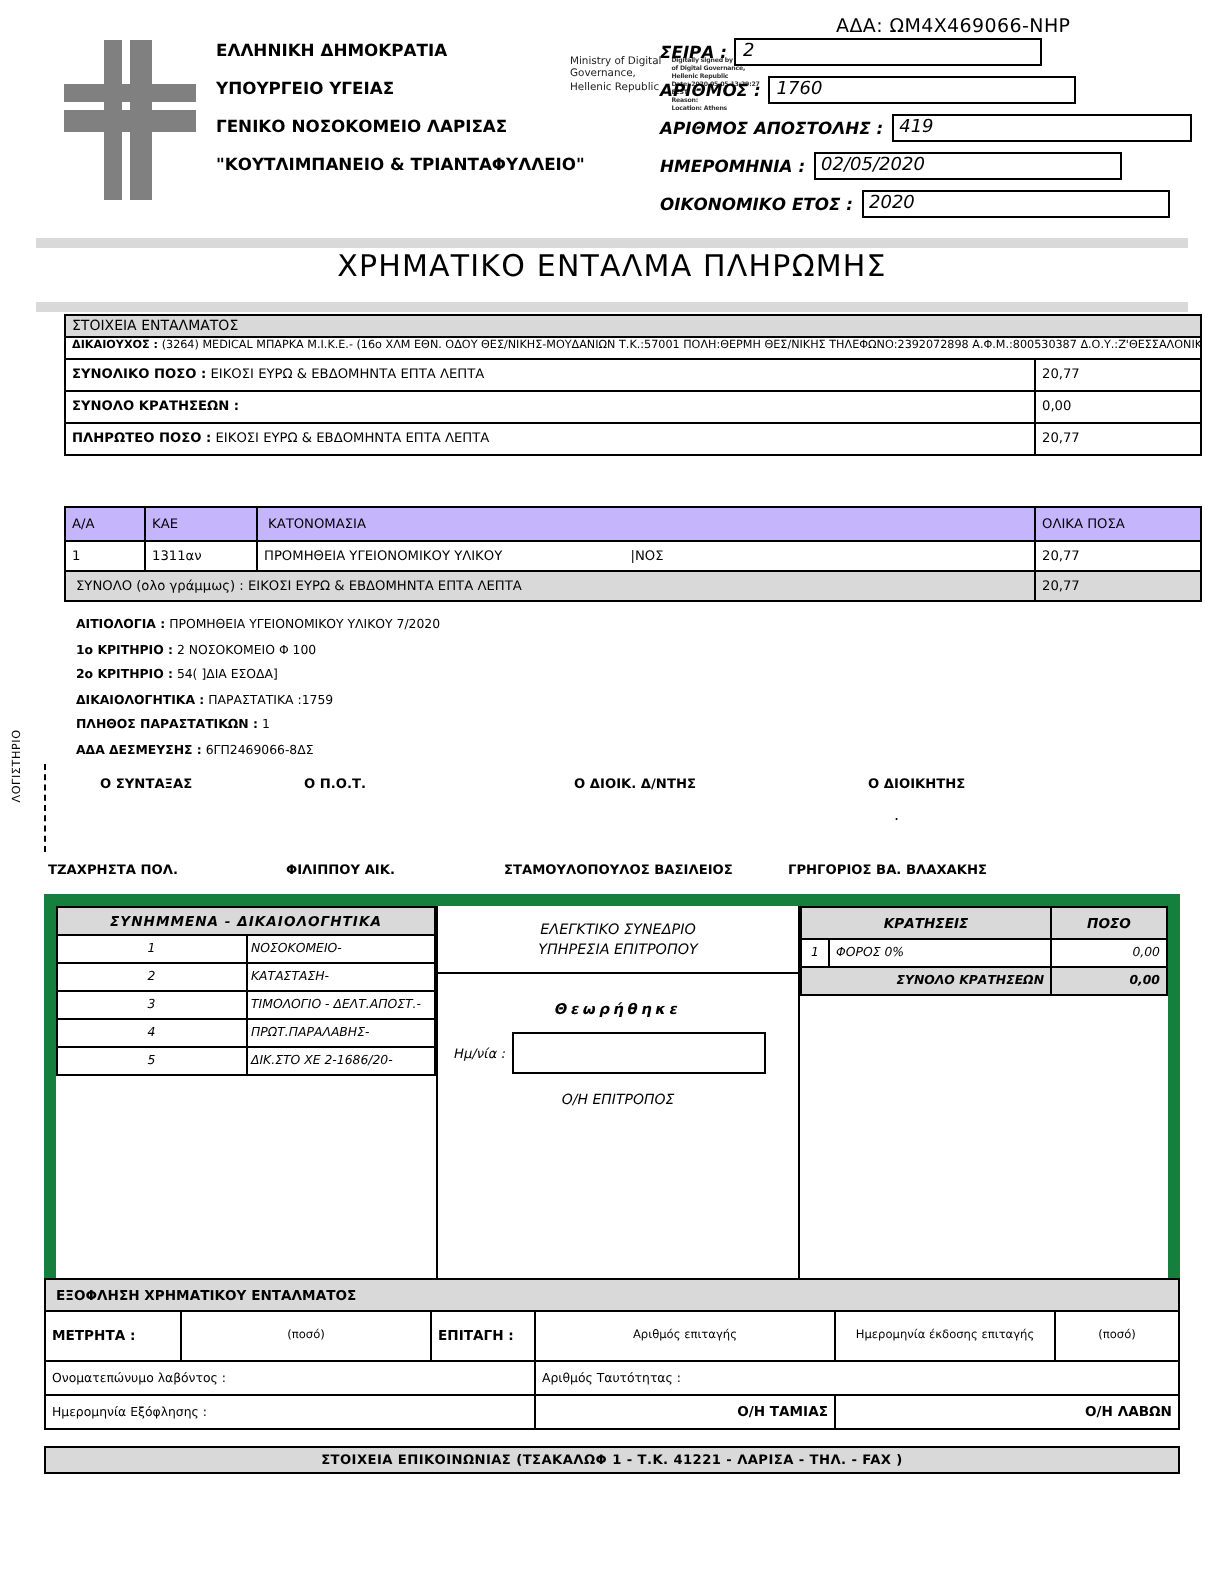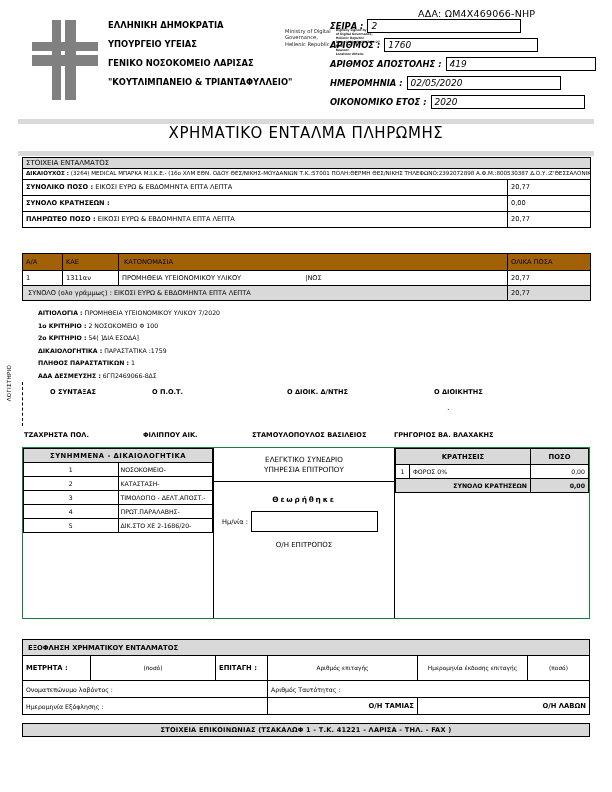--- a/index.html
+++ b/index.html
@@ -144,20 +144,21 @@
     letter-spacing: 0.6px;
     font-family: "DejaVu Sans", "Liberation Sans", sans-serif;
   }
 
   
   table.t {
     border-collapse: collapse;
     table-layout: fixed;
     width: 100%;
     font-size: 6.6px;
+    margin-left: 10px;
   }
   table.t td, table.t th {
     border: 1px solid #000;
     padding: 1px 3px;
     vertical-align: middle;
     font-weight: normal;
     text-align: left;
     overflow: hidden;
     white-space: nowrap;
   }
@@ -190,21 +191,21 @@
     position: absolute;
     left: 22px;
     top: 253px;
     width: 568px;
   }
   .block-kae th {
     font-weight: bold;
     text-align: center;
     font-size: 6.6px;
     height: 14px;
-    background: #a16207;
+    background: #c4b5fd;
   }
   .block-kae th.left-h { text-align: left; padding-left: 5px; }
   .block-kae td { height: 12px; }
 
   
   .reasons {
     position: absolute;
     left: 38px;
     top: 307px;
     width: 430px;
@@ -266,24 +267,25 @@
     height: 44px;
     border-left: 1px dashed #000;
   }
 
   
   .lower {
     position: absolute;
     left: 22px;
     top: 447px;
     width: 568px;
-    height: 172px;
-    border: 1px solid #15803d;
+    height: 208px;
+    border: 6px solid #15803d;
     box-sizing: border-box;
     display: flex;
+    font-style: italic;
   }
   .lower-col-left { width: 190px; box-sizing: border-box; }
   .lower-col-mid  { width: 182px; box-sizing: border-box; border-left: 1px solid #000; border-right: 1px solid #000;}
   .lower-col-right{ flex: 1; box-sizing: border-box; }
 
   .attach-tbl { border-collapse: collapse; width: 100%; table-layout: fixed; font-size: 6.2px; }
   .attach-tbl td { border: 1px solid #000; padding: 1px 2px; height: 11px; }
   .attach-tbl td.num { width: 16px; text-align: center; }
   .attach-head {
     background: #d9d9d9;

